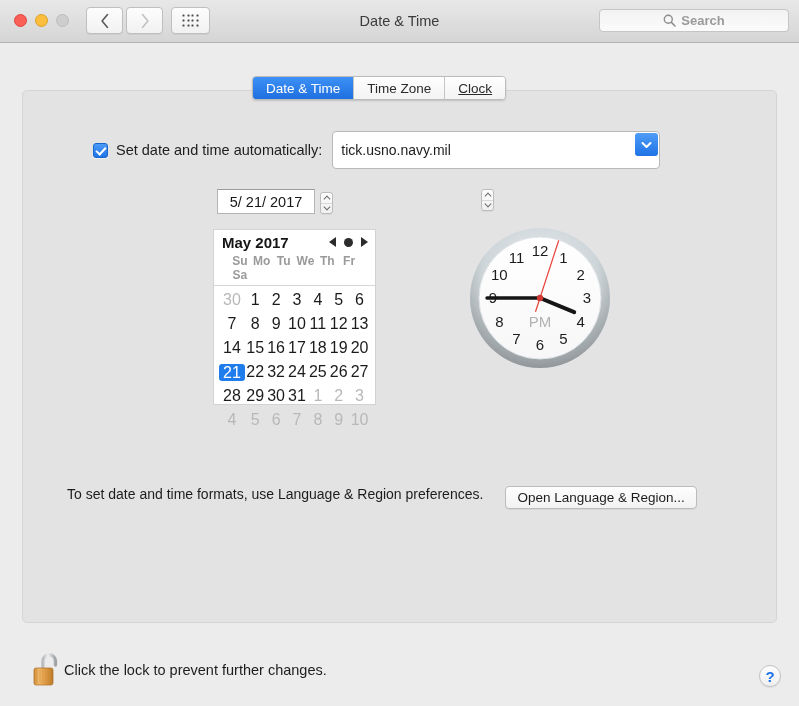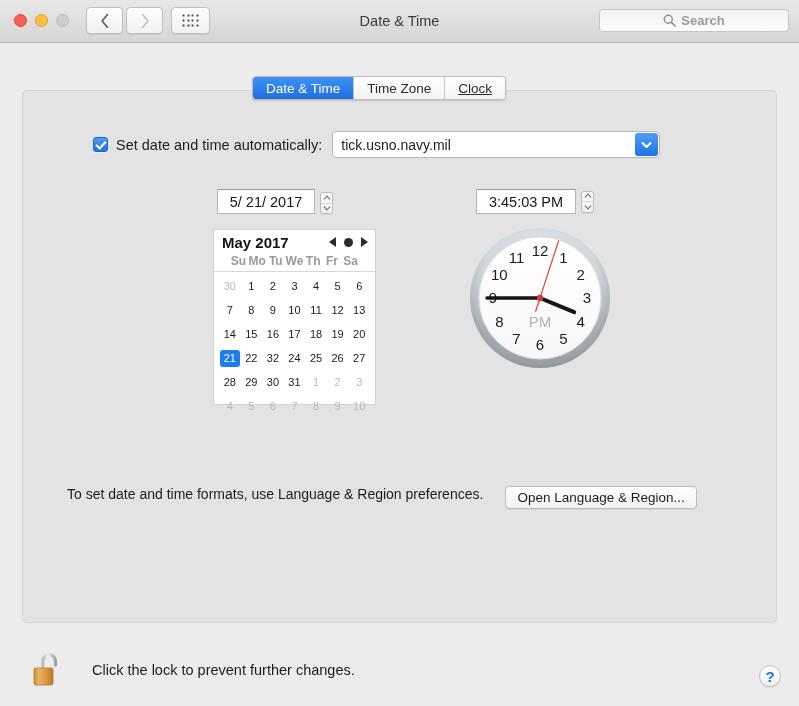--- a/index.html
+++ b/index.html
@@ -181,21 +181,21 @@
   }
   #auto-label {
     font-size: 14.5px;
     color: #1d1d1d;
     margin-left: 8px;
   }
   #server-combo {
     position: relative;
     margin-left: 10px;
     width: 328px;
-    height: 27px;
+    height: 38px;
     background: #ffffff;
     border: 1px solid #b9b8b9;
     border-radius: 4px;
     display: flex;
     align-items: center;
   }
   #server-value {
     font-size: 14px;
     color: #1d1d1d;
     padding-left: 8px;
@@ -306,42 +306,42 @@
   }
   .cal-arrow-l { border-right: 7px solid #2c2c2c; }
   .cal-arrow-r { border-left: 7px solid #2c2c2c; }
   .cal-dot {
     width: 9px; height: 9px;
     border-radius: 50%;
     background: #2c2c2c;
   }
   #cal-dows {
     display: grid;
-    grid-template-columns: repeat(7, 1fr);
+    grid-template-columns: repeat(6, 1fr);
     padding: 0 15px;
     border-bottom: 1px solid #d8d7d8;
     padding-bottom: 3px;
   }
   #cal-dows span {
     text-align: center;
     font-size: 12px;
     font-weight: bold;
     color: #9a9a9a;
   }
   #cal-grid {
     display: grid;
     grid-template-columns: repeat(7, 1fr);
     grid-auto-rows: 24px;
     padding: 2px 5px 0 5px;
   }
   #cal-grid .day {
     display: flex;
     align-items: center;
     justify-content: center;
-    font-size: 11px;
+    font-size: 16px;
     color: #1b1b1b;
   }
   #cal-grid .day.muted { color: #b8b8b8; }
   #cal-grid .day.selected span {
     background: #1f7ced;
     color: #ffffff;
     border-radius: 3px;
     padding: 2px 4px;
     min-width: 19px;
     text-align: center;
@@ -385,21 +385,21 @@
 
   
   #lock-row {
     position: absolute;
     left: 32px; top: 652px;
     display: flex;
     align-items: center;
   }
   #lock-icon { width: 32px; height: 36px; position: relative; }
   #lock-text {
-    margin-left: 28px;
+    margin-left: 0;
     font-size: 14.5px;
     color: #1d1d1d;
   }
   #help-btn {
     position: absolute;
     right: 18px; top: 665px;
     width: 22px; height: 22px;
     border-radius: 50%;
     background: linear-gradient(to bottom, #fdfdfd, #f0eff0);
     border: 1px solid #c4c3c4;
@@ -485,21 +485,20 @@
 
     <div id="date-group">
       <div id="date-field">5/ 21/ 2017</div>
       <div class="stepper">
         <div class="half up"></div>
         <div class="half down"></div>
       </div>
     </div>
 
     <div id="time-group">
-      <div id="time-field">3:45:03 PM</div>
       <div class="stepper">
         <div class="half up"></div>
         <div class="half down"></div>
       </div>
     </div>
 
     <div id="calendar">
       <div id="cal-head">
         <span id="cal-month">May 2017</span>
         <div id="cal-nav">

